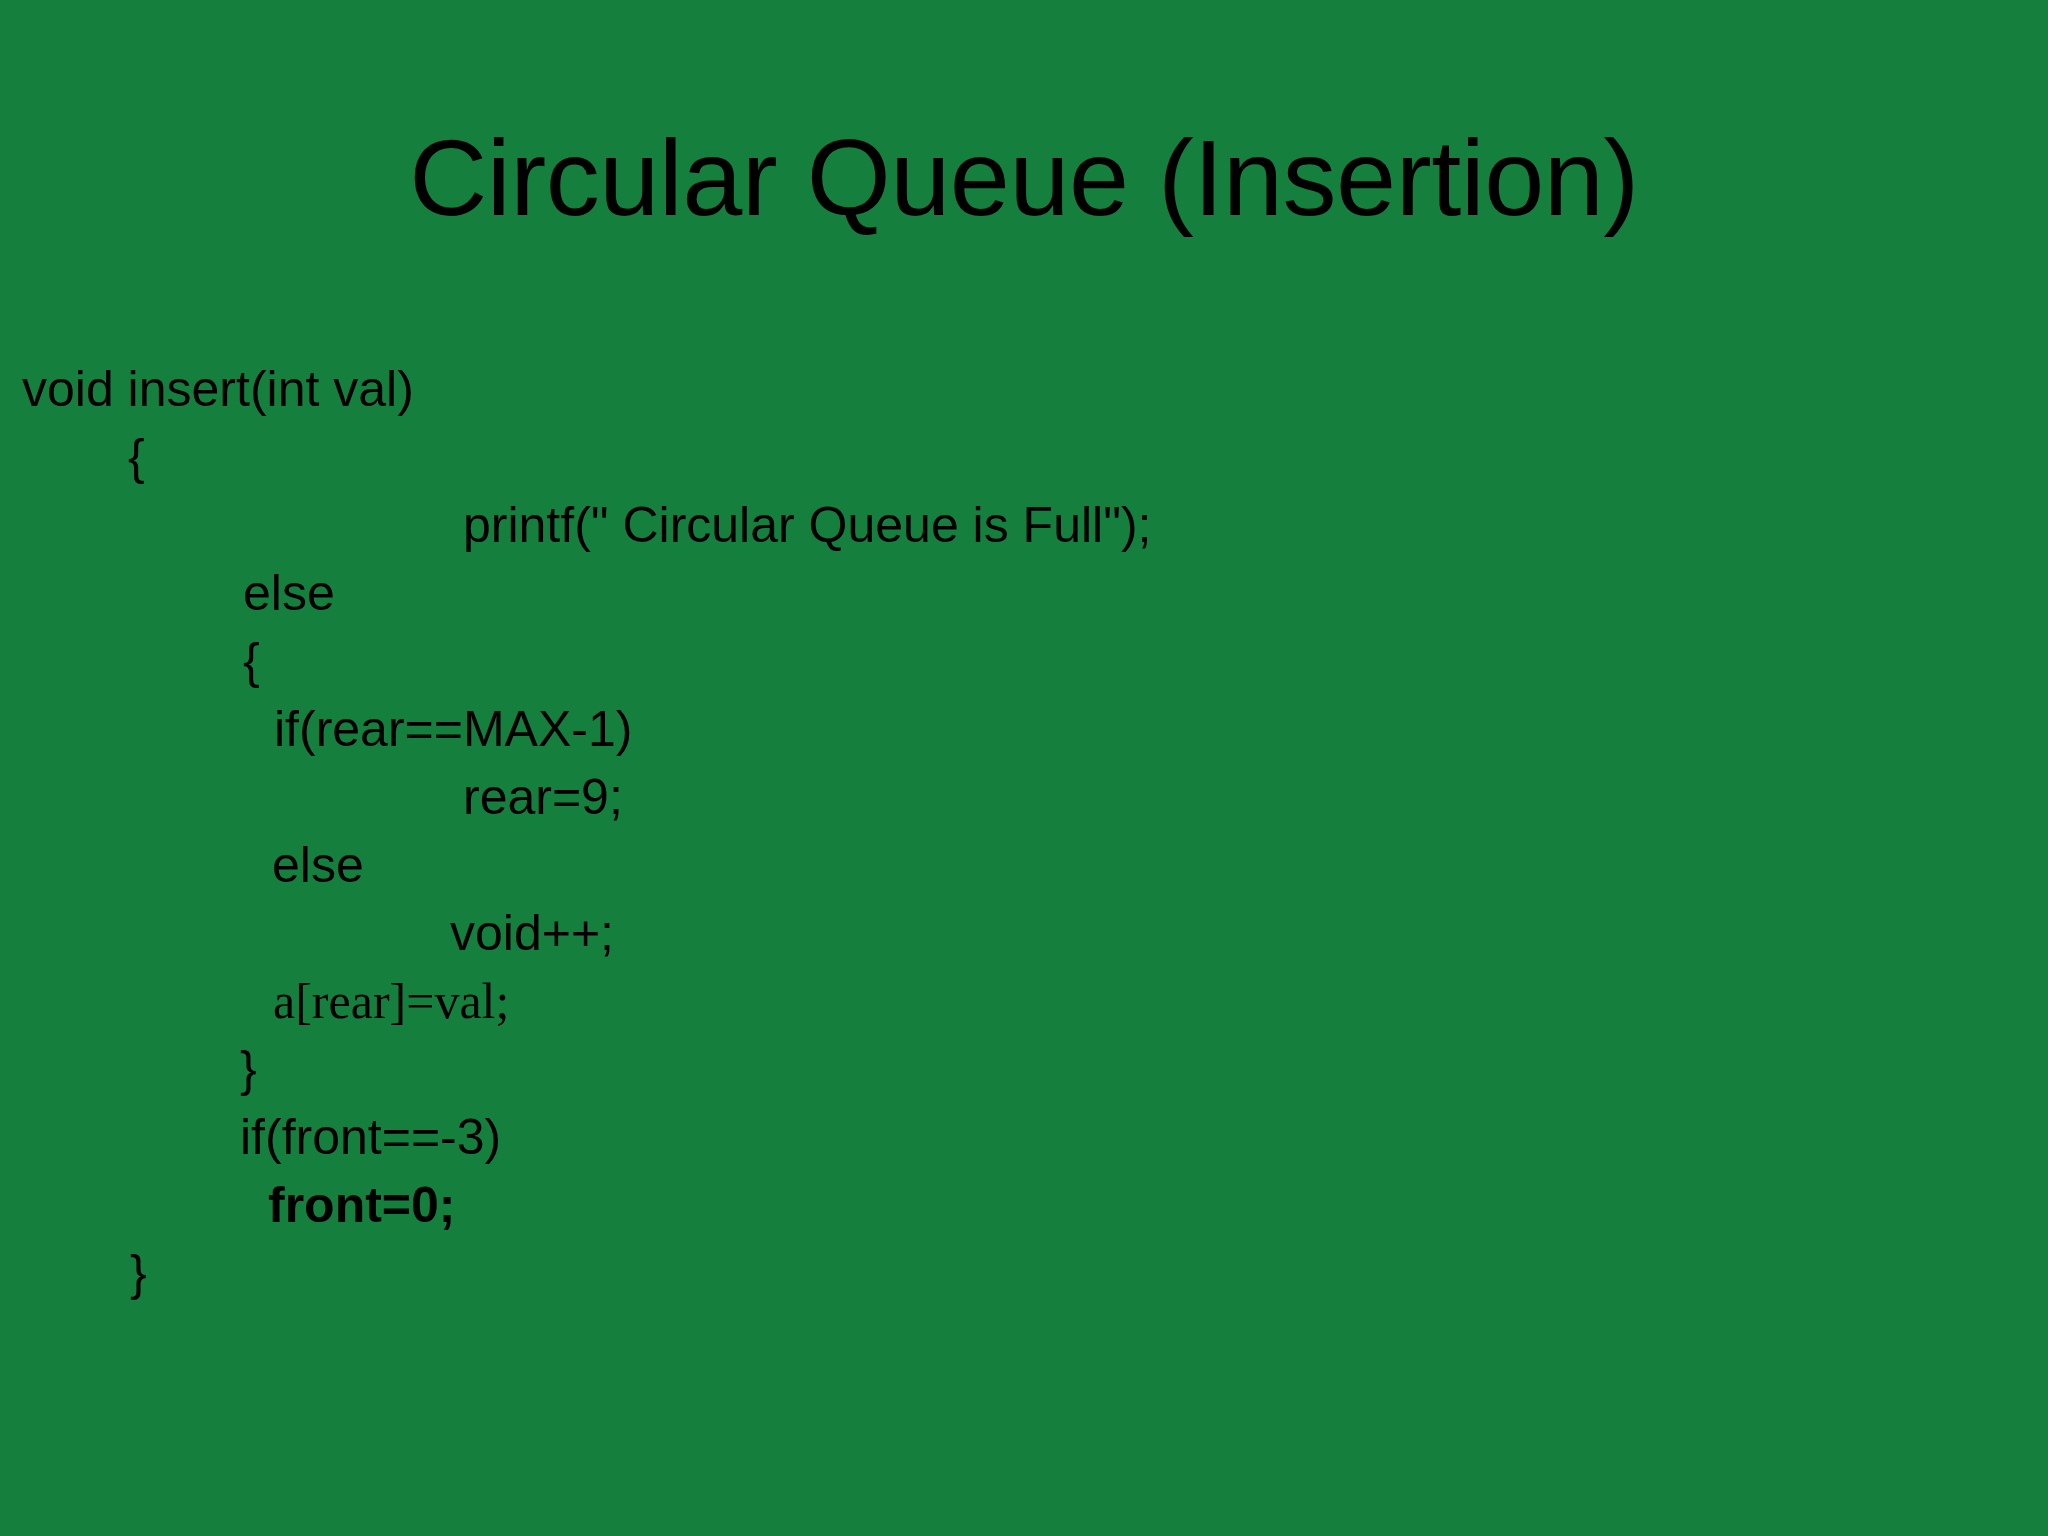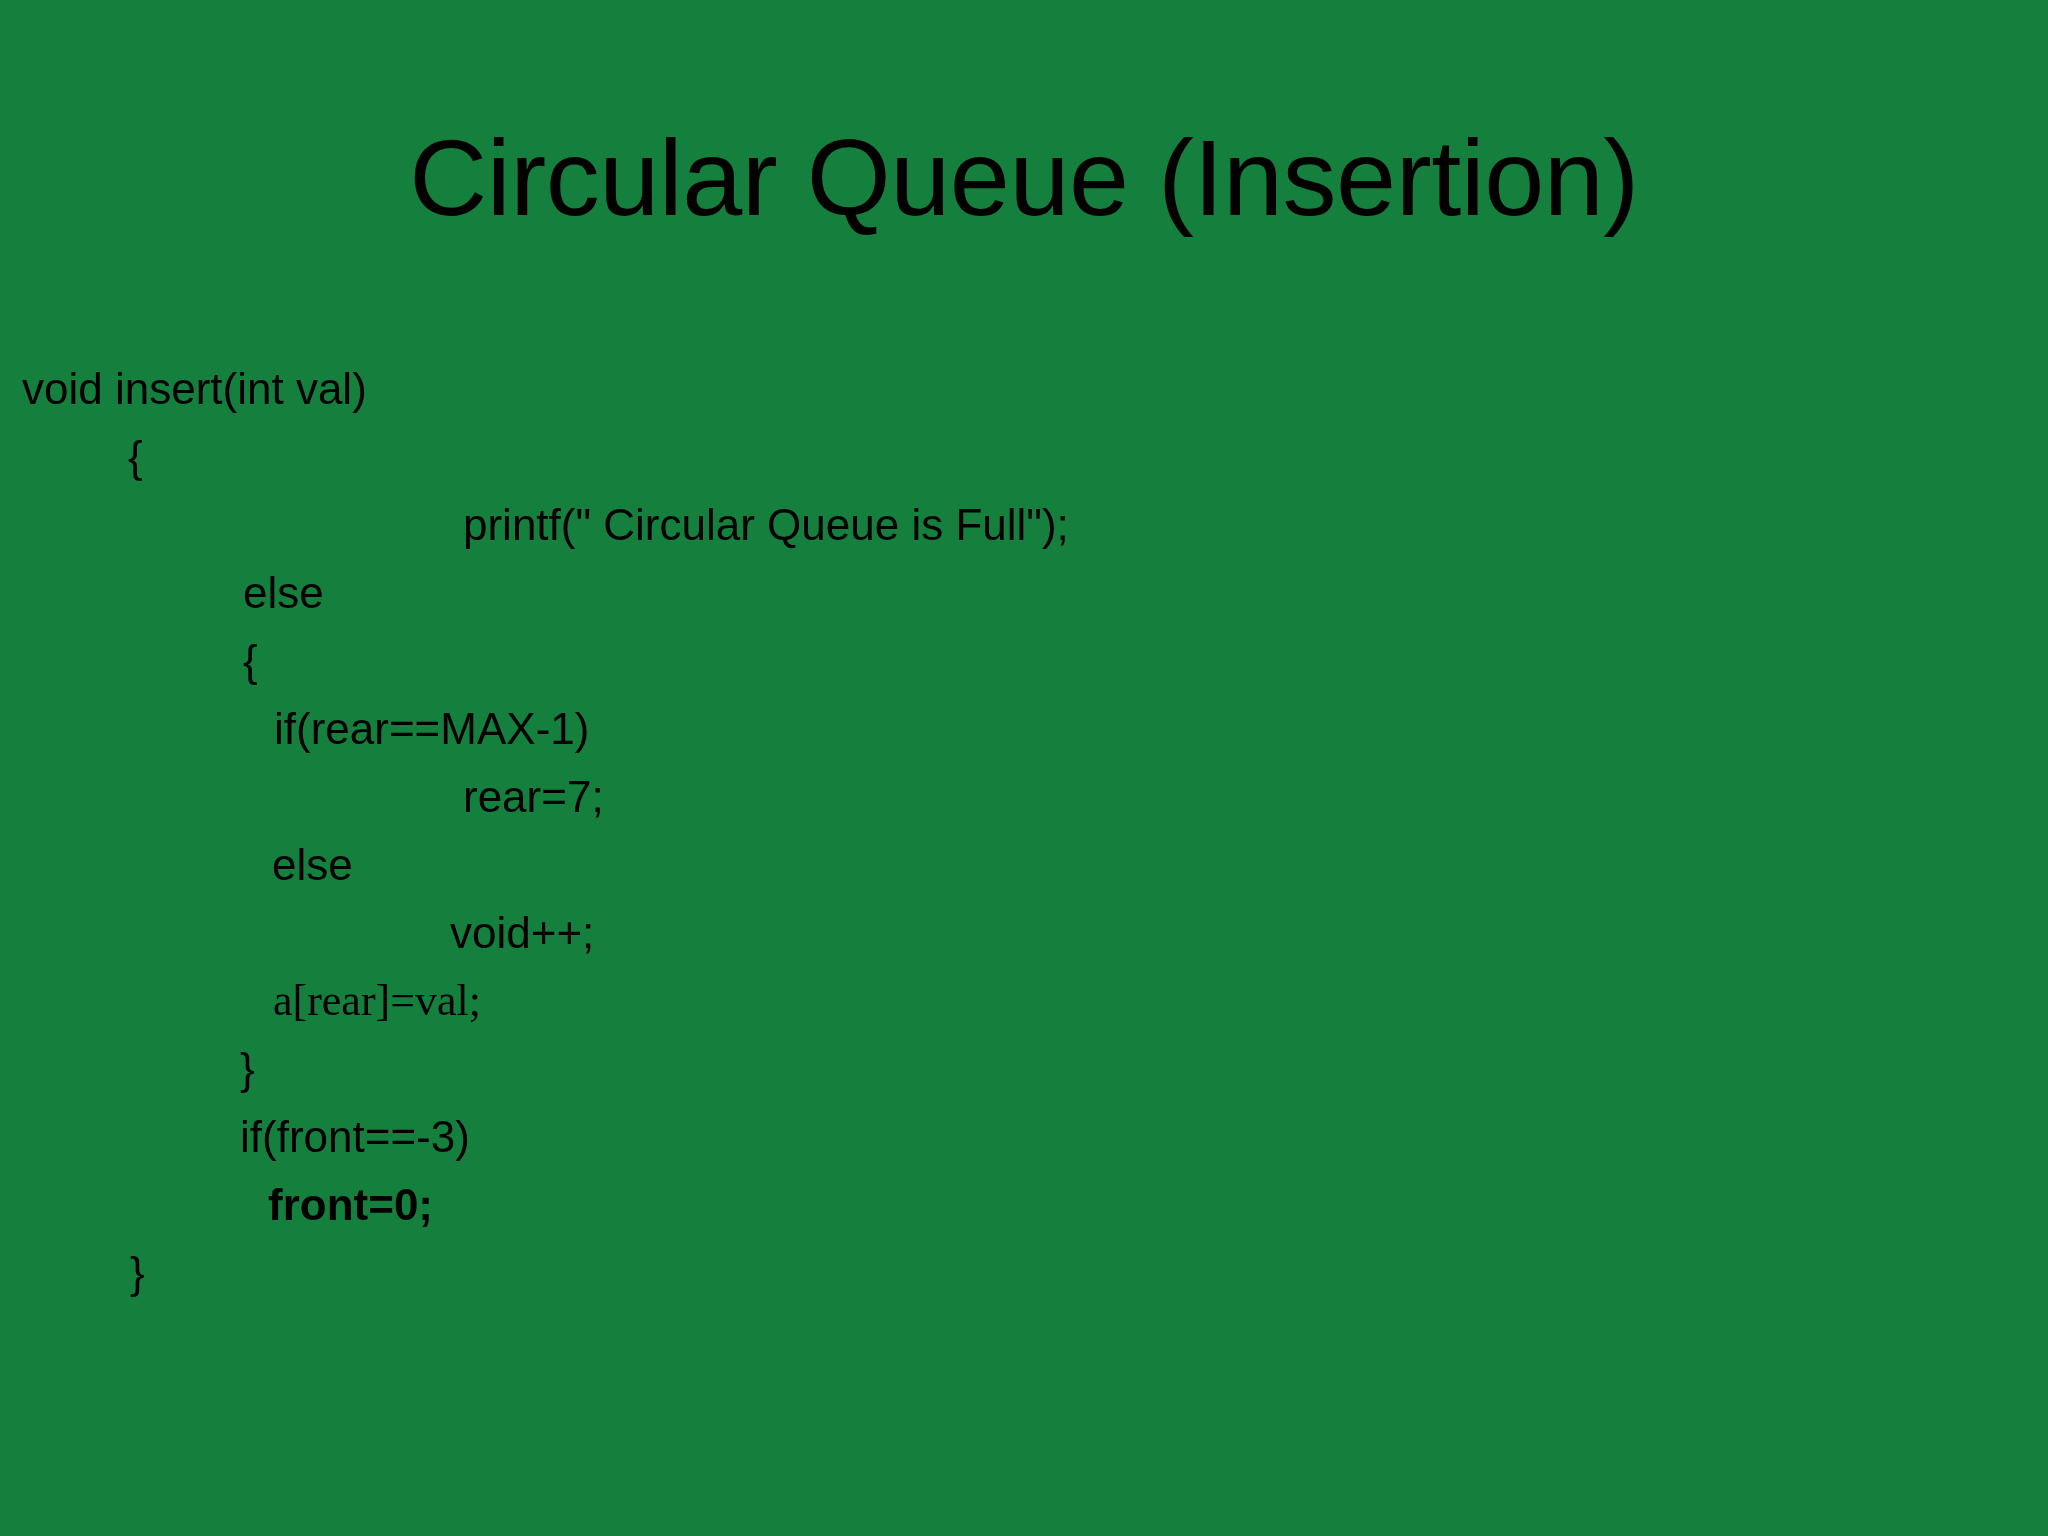--- a/index.html
+++ b/index.html
@@ -42,21 +42,21 @@
     top: 355px;
     width: 2048px;
     font-size: 50px;
     line-height: 68px;
     color: #000000;
   }
   .code-line {
     display: block;
     height: 68px;
     white-space: pre;
-    font-size: 44px;
+    font-size: 50px;
     line-height: 68px;
     color: #000000;
   }
   
   .ind-0  { padding-left: 22px; }
   .ind-1  { padding-left: 128px; }
   .ind-2  { padding-left: 240px; }
   .ind-3  { padding-left: 243px; }
   .ind-4  { padding-left: 274px; }
   .ind-5  { padding-left: 463px; }
@@ -74,21 +74,21 @@
 
   <h1 class="slide-title">Circular Queue (Insertion)</h1>
 
   <div class="code-block">
     <span class="code-line ind-0">void insert(int val)</span>
     <span class="code-line ind-1">{</span>
     <span class="code-line ind-5">printf(" Circular Queue is Full");</span>
     <span class="code-line ind-3">else</span>
     <span class="code-line ind-3">{</span>
     <span class="code-line ind-4">if(rear==MAX-1)</span>
-    <span class="code-line ind-5">rear=7;</span>
+    <span class="code-line ind-5">rear=9;</span>
     <span class="code-line ind-6">else</span>
     <span class="code-line ind-7">void++;</span>
     <span class="code-line ind-8">a[rear]=val;</span>
     <span class="code-line ind-9">}</span>
     <span class="code-line ind-9">if(front==-3)</span>
     <span class="code-line ind-10">front=0;</span>
     <span class="code-line ind-12">}</span>
   </div>
 
 </div>

